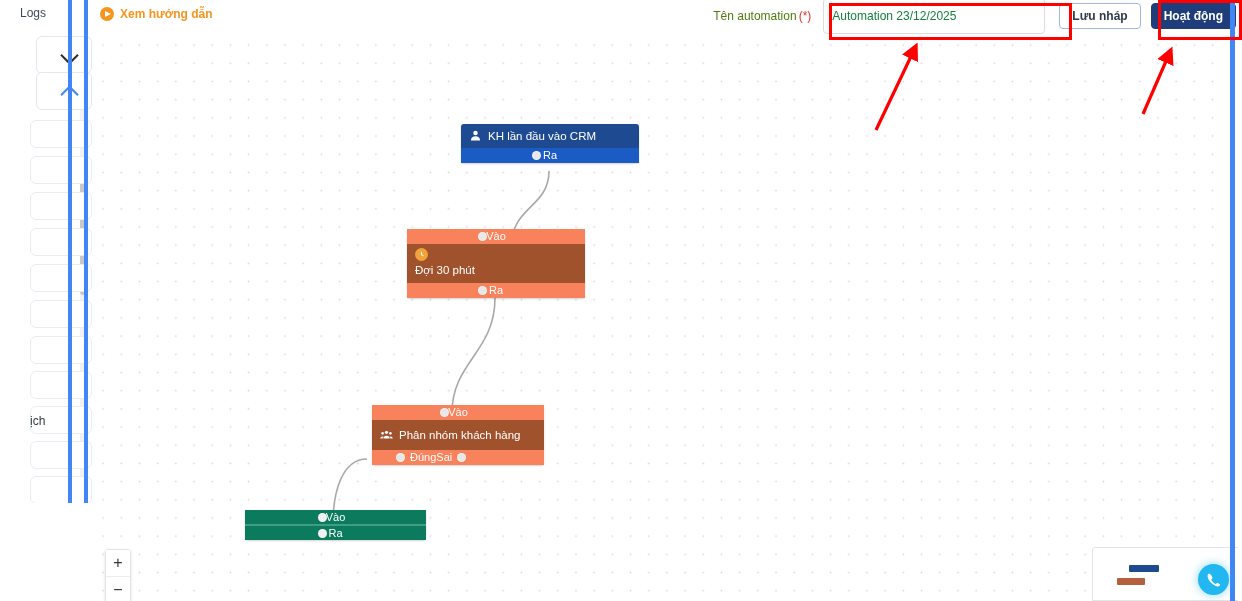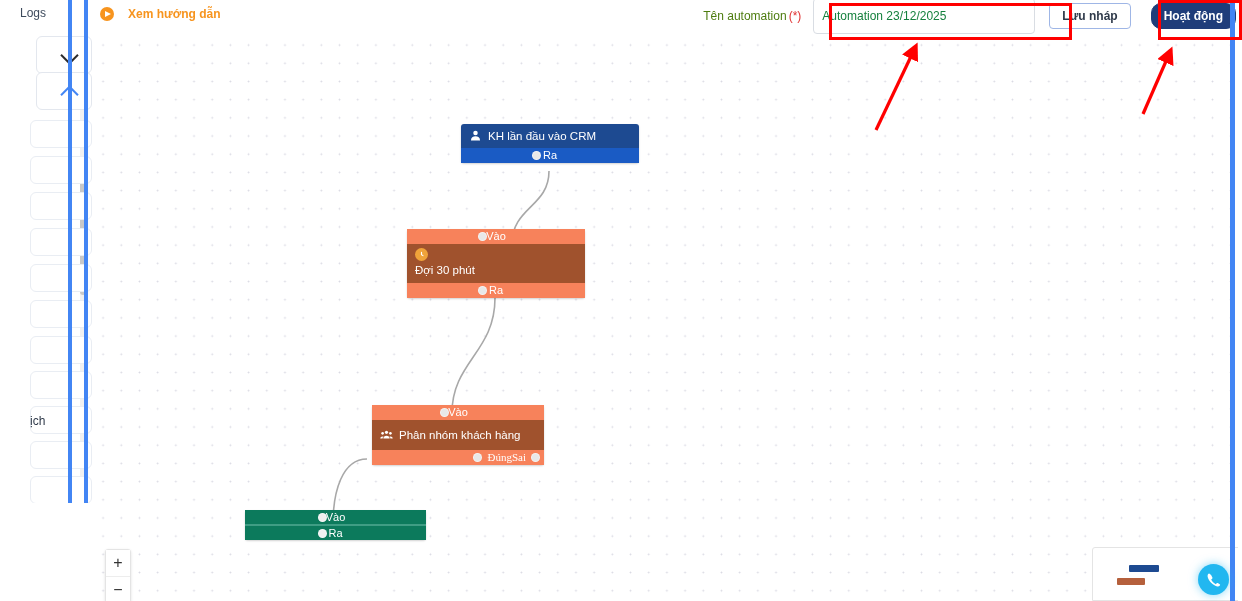--- a/index.html
+++ b/index.html
@@ -59,21 +59,21 @@
     background: #c8c8c8; border-radius: 3px;
   }
 
   
   .toolbar {
     position: absolute; left: 92px; top: 0; right: 0; height: 32px;
     background: #ffffff; z-index: 25;
   }
   .guide-link {
     position: absolute; left: 8px; top: 7px;
-    display: flex; align-items: center; gap: 14px;
+    display: flex; align-items: center; gap: 6px;
     font-size: 12px; color: #f7941e; font-weight: 600;
     cursor: pointer;
   }
   .play-circle {
     width: 14px; height: 14px; border-radius: 50%;
     background: #f7941e; position: relative; flex: none;
   }
   .play-circle::after {
     content: ""; position: absolute; left: 5px; top: 3.5px;
     border-left: 6px solid #fff;
@@ -135,21 +135,21 @@
     display: flex; align-items: center; gap: 6px;
   }
   .n-title { font-size: 11.5px; white-space: nowrap; }
   .port {
     width: 9px; height: 9px; border-radius: 50%;
     background: #e8e8e8; border: 1px solid rgba(255,255,255,0.5);
     position: absolute;
   }
   .port.center { left: 50%; margin-left: -18px; top: 3px; }
   .foot-dual {
-    justify-content: flex-end; padding: 0 4px; font-family: Liberation Serif, serif;
+    justify-content: flex-start; padding: 0 24px;
   }
 
   
   .node-trigger { background: #1d4a91; }
   .node-trigger .n-foot { background: #1a5bc4; }
 
   
   .node-orange { background: #a0522d; }
   .node-orange .n-head, .node-orange .n-foot { background: #f7825b; }
 
@@ -357,21 +357,21 @@
     <div class="guide-link">
       <span class="play-circle"></span>
       <span>Xem hướng dẫn</span>
     </div>
 
     <div class="tb-right">
       <span class="tb-label">Tên automation</span>
       <span class="tb-req">(*)</span>
       <input class="name-input" style="margin-left: 12px;" type="text" value="Automation 23/12/2025">
       <button class="btn btn-draft" style="margin-left:14px;">Lưu nháp</button>
-      <button class="btn btn-activate" style="margin-left:20px; margin-right:6px;border-radius:10px;">Hoạt động</button>
+      <button class="btn btn-activate" style="margin-left:10px; margin-right:6px;">Hoạt động</button>
     </div>
   </div>
 
   <div class="right-strip"></div>
   <div class="right-strip2"></div>
 
   <div class="fab-call">
     <svg width="16" height="16" viewBox="0 0 16 16" fill="#ffffff">
       <path d="M3.2 1.6c-.5 0-1 .3-1.3.8-.5 1-.4 2.4.3 4 .7 1.7 2 3.4 3.5 4.8 1.5 1.4 3.2 2.5 4.8 3 1.4.4 2.5.3 3.1-.4.3-.3.5-.7.5-1.1l-.02-.3-2.3-1.3a.9.9 0 0 0-1.1.2l-.9 1c-1-.5-1.9-1.2-2.7-2-.8-.8-1.4-1.7-1.9-2.7l1-.9a.9.9 0 0 0 .2-1.1L5.1 3.1z"></path>
     </svg>

